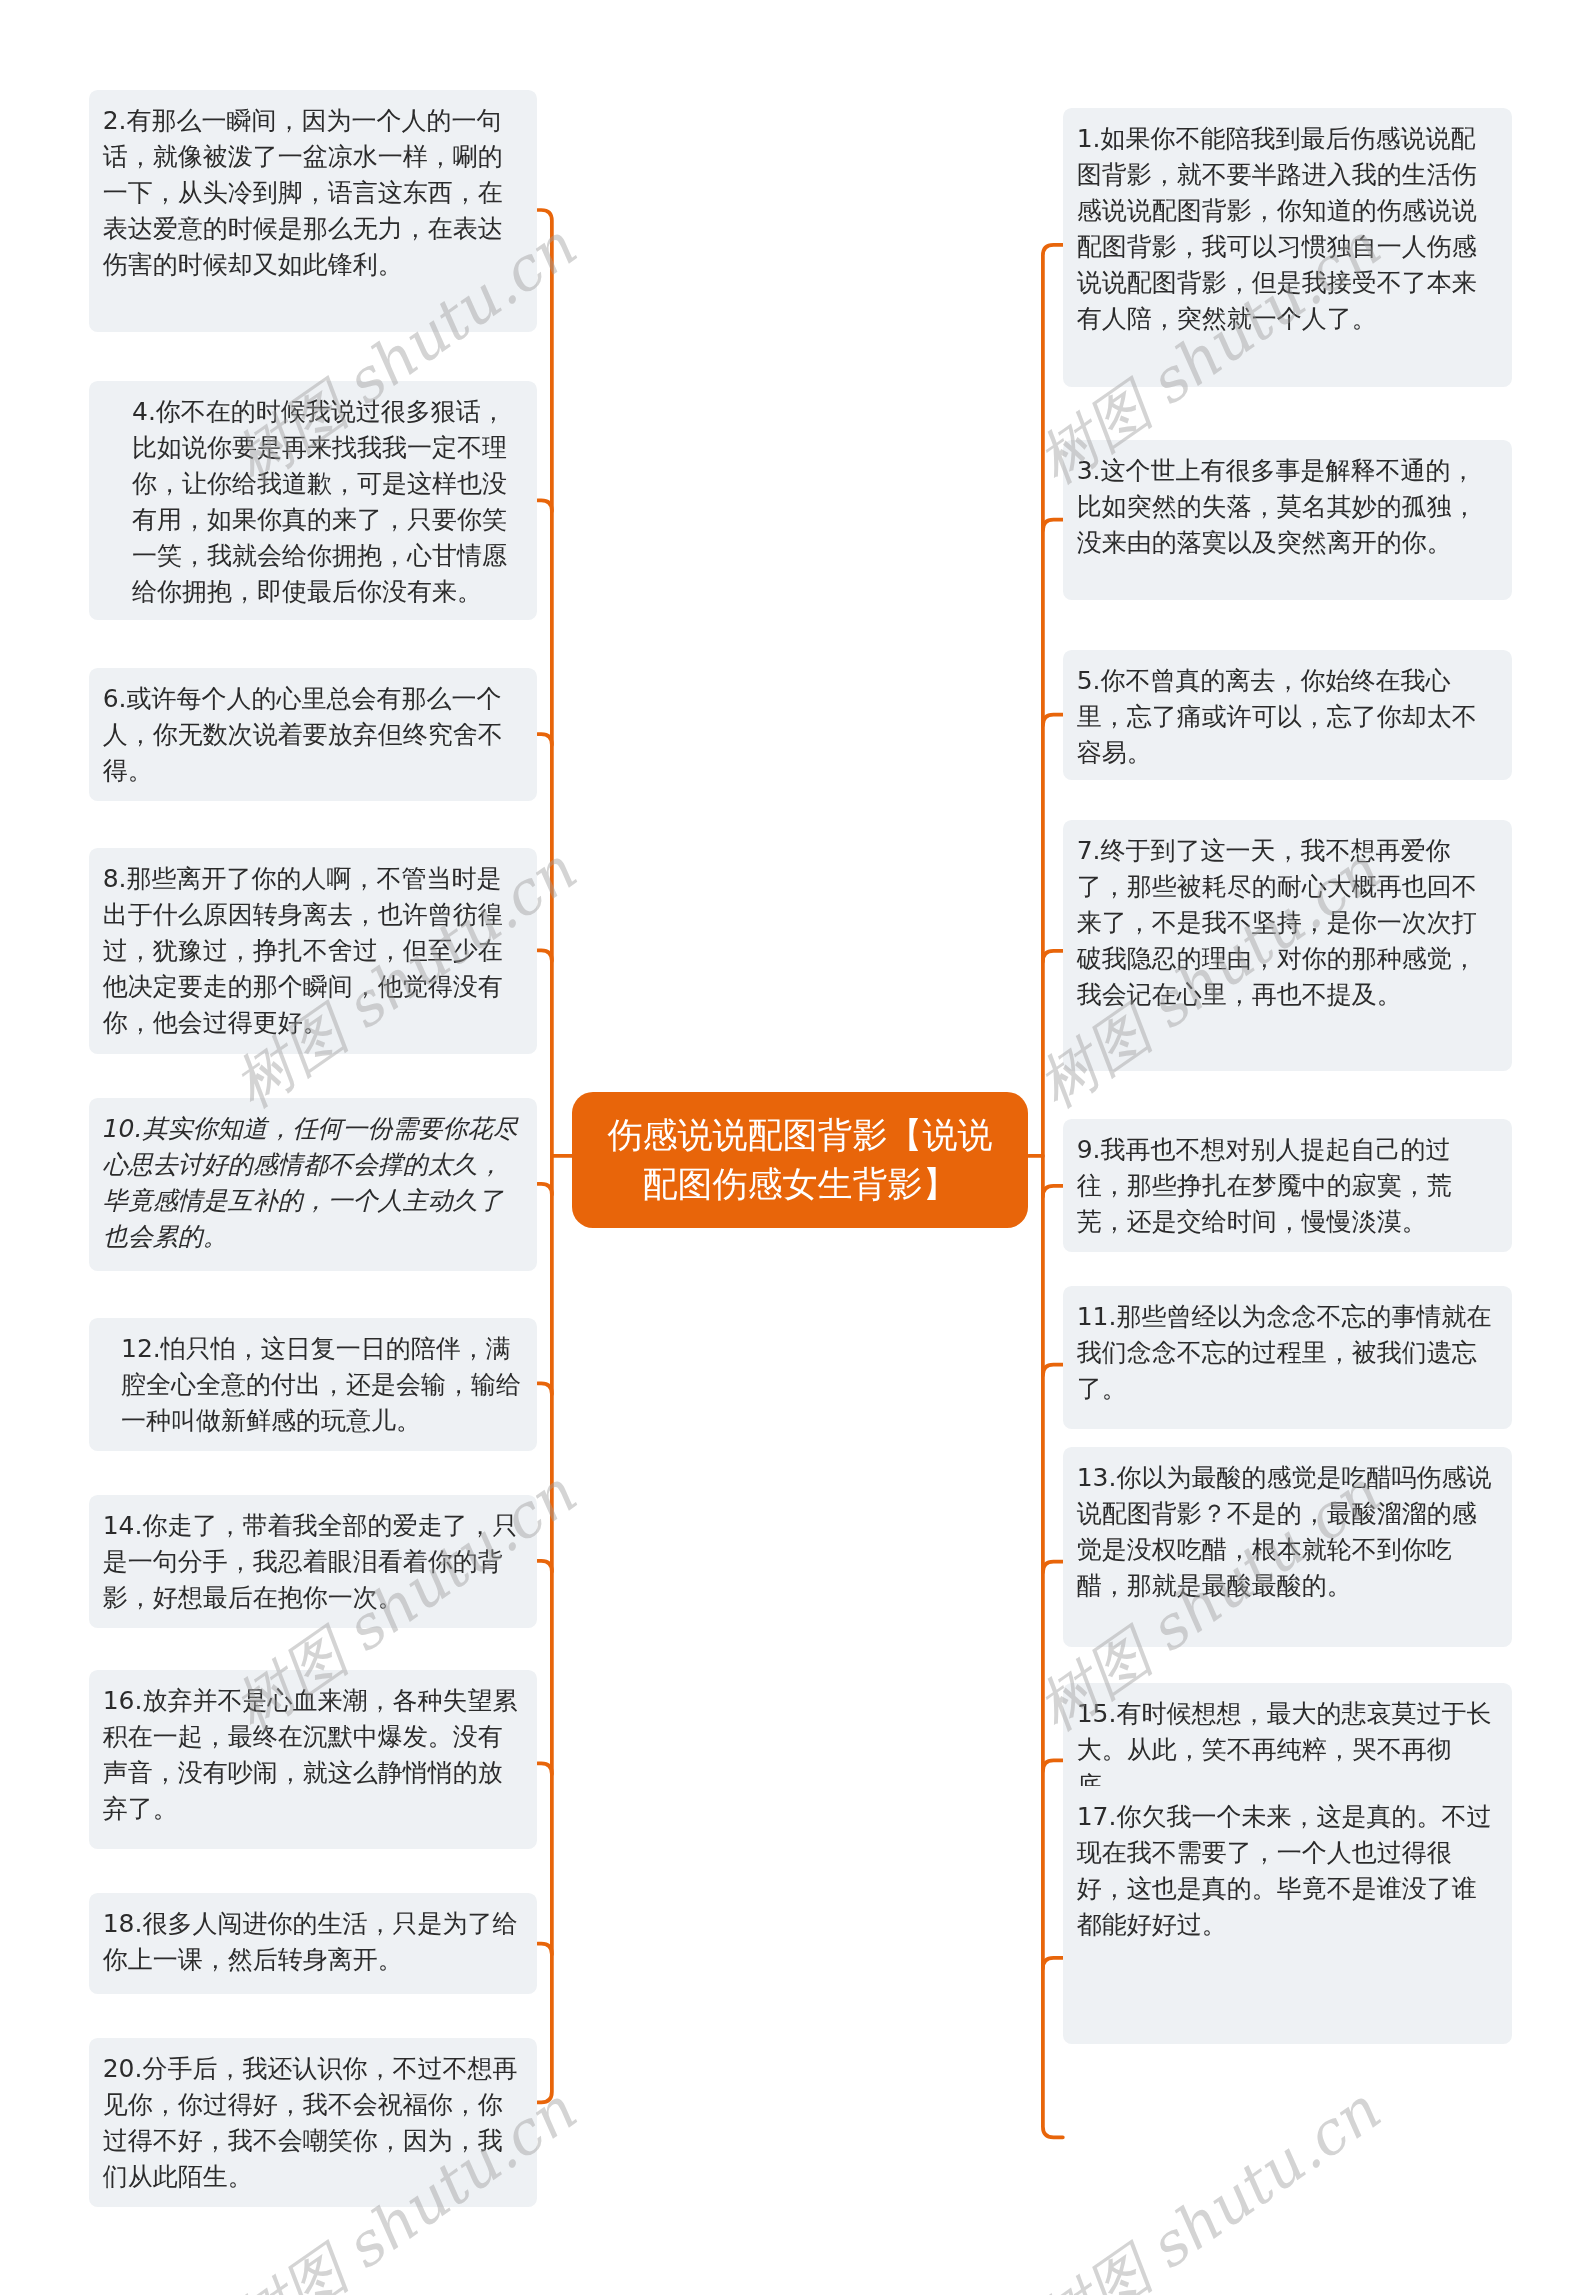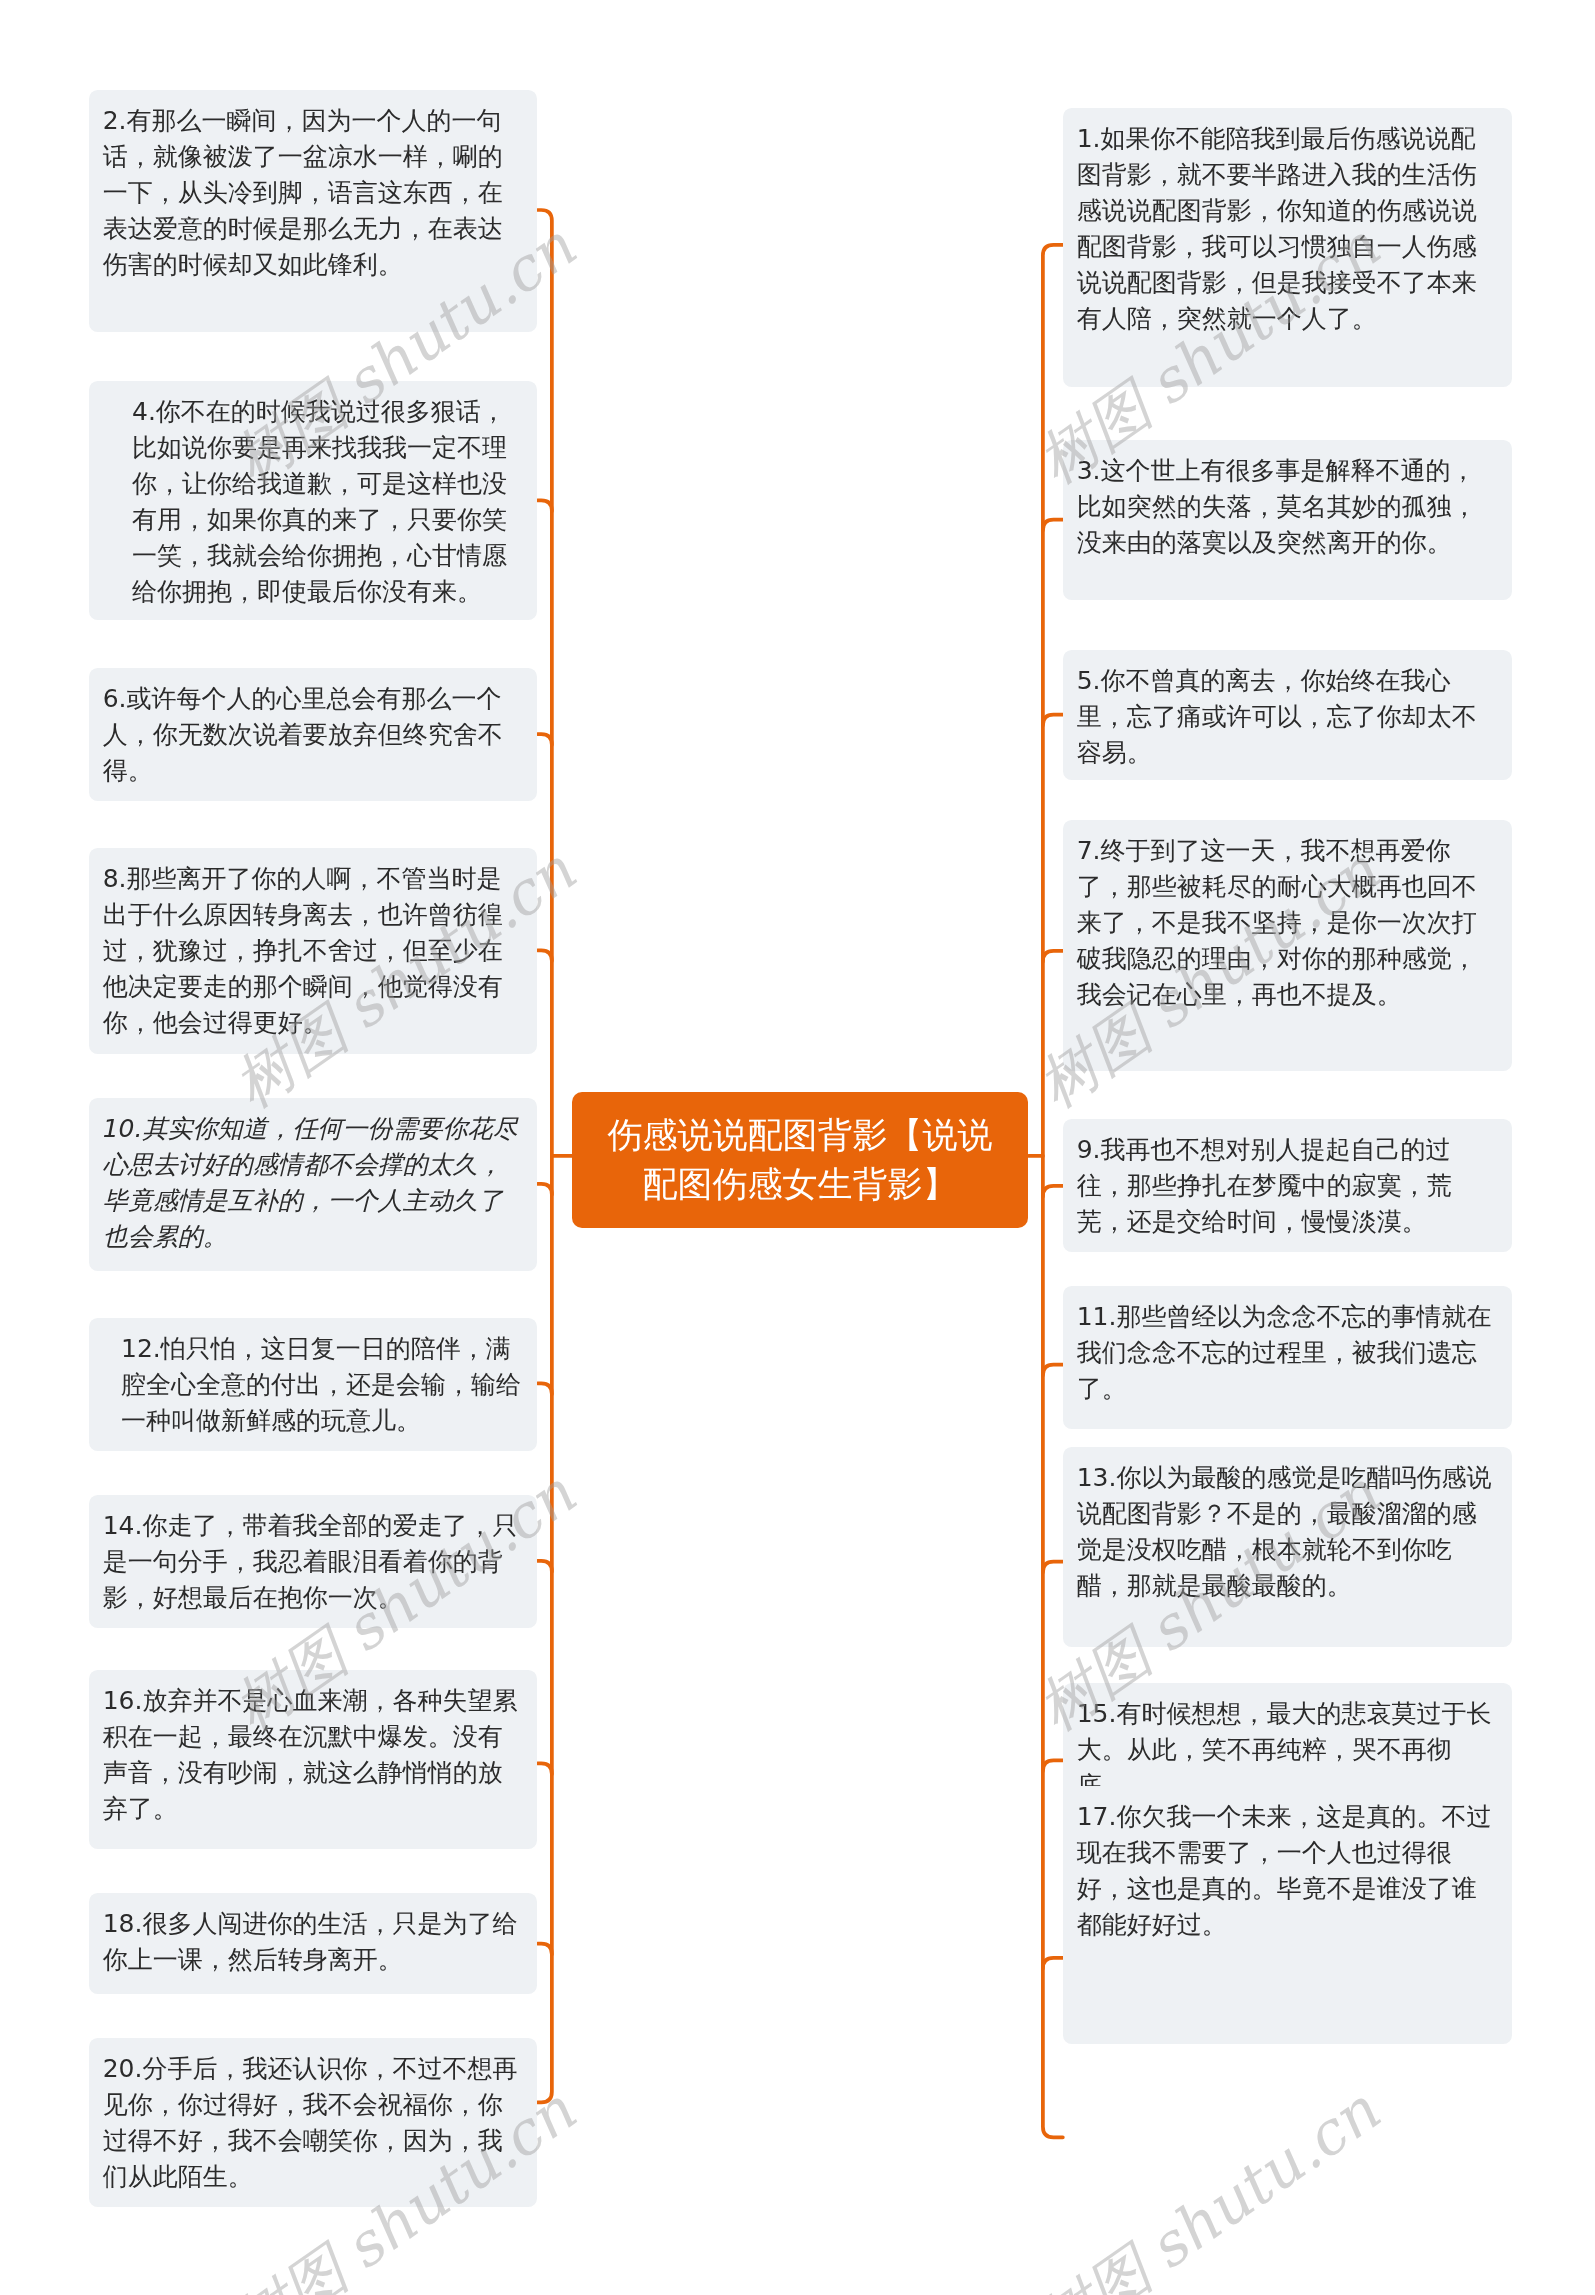--- a/index.html
+++ b/index.html
@@ -4,21 +4,21 @@
 <style>
   html, body { margin:0; padding:0; background:#ffffff; }
   body { width:1596px; height:2295px; position:relative; overflow:hidden;
          font-family:"DejaVu Sans","Liberation Sans",sans-serif; }
   .canvas { position:absolute; left:0; top:0; width:1596px; height:2295px; }
   svg.links { position:absolute; left:0; top:0; width:1596px; height:2295px; }
   .node { position:absolute; background:#eef1f4; border-radius:8.7px;
           box-sizing:border-box; padding:12.5px 13.7px 12.5px 13.7px;
           color:#2b2b2b; font-size:25px; line-height:36px; word-break:break-all; }
   .center { position:absolute; left:572px; top:1092px; width:456px; height:136px;
-            background:#e8650a; border-radius:10px; color:#ffffff;
+            background:#e8650a; border-radius:21px; color:#ffffff;
             font-size:35px; line-height:49px; text-align:center;
             display:flex; align-items:center; justify-content:center;
             box-sizing:border-box; padding:6.2px 25px; }
   .wm { position:absolute; color:rgba(160,160,160,0.45);
         font-family:"DejaVu Serif","Liberation Serif",serif; font-style:italic;
         font-size:60px; transform:rotate(-35deg); transform-origin:left top;
         white-space:nowrap; pointer-events:none; }
 </style>
 </head>
 <body>

